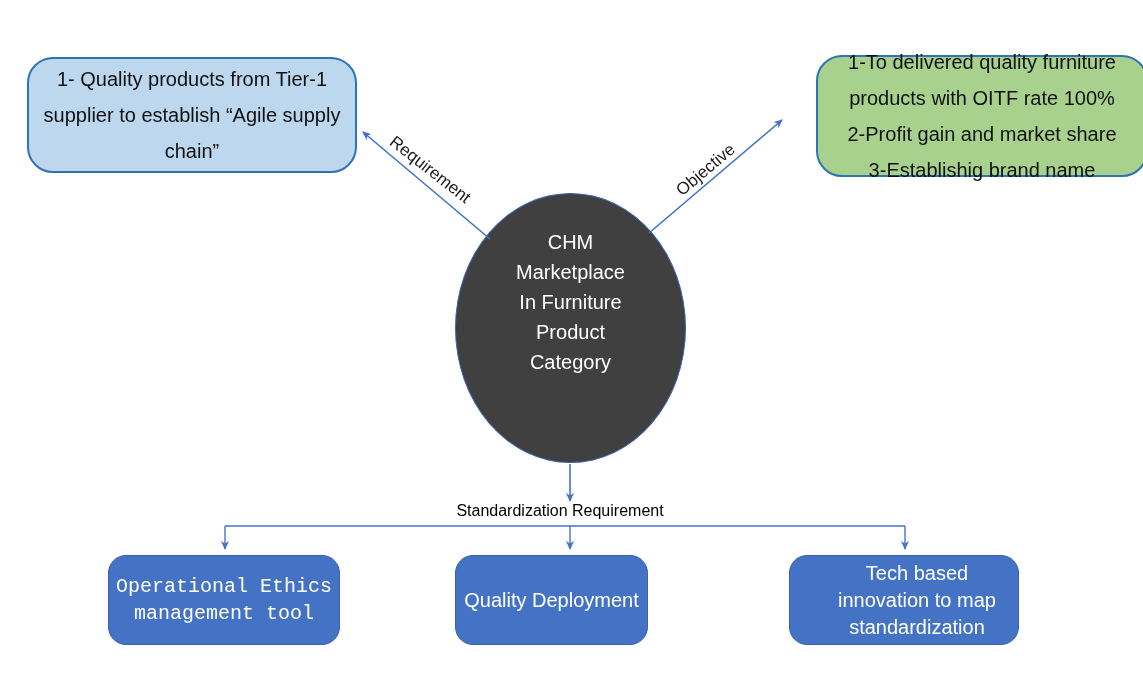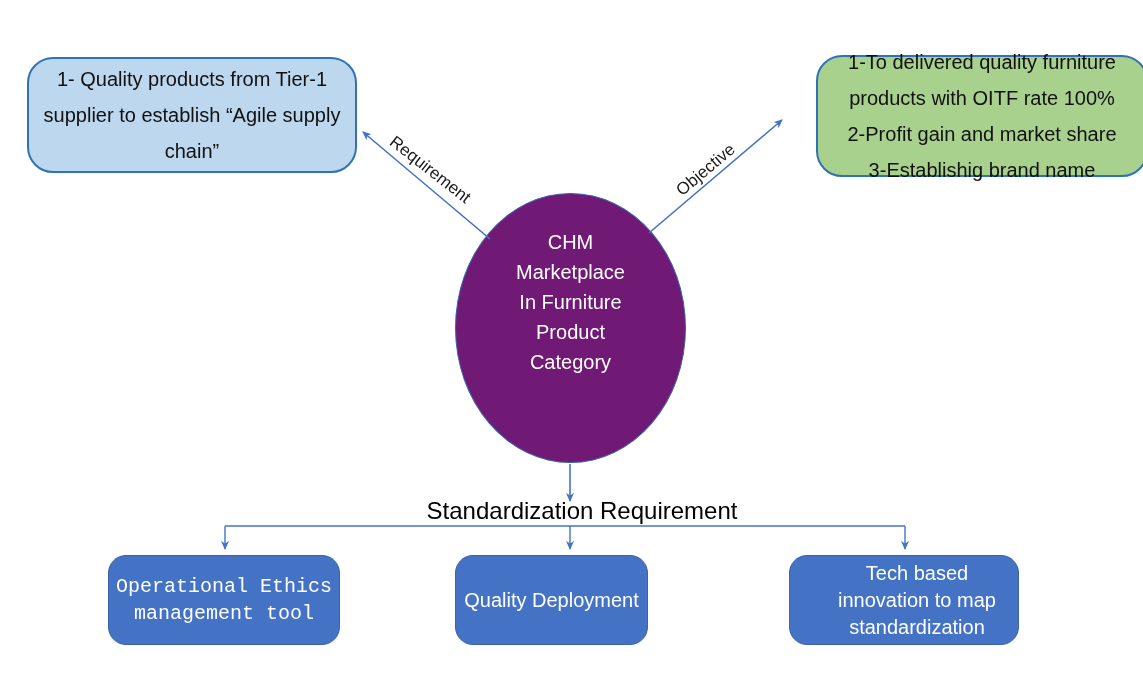--- a/index.html
+++ b/index.html
@@ -43,21 +43,21 @@
     border-radius: 26px;
     color: #111111;
     font-size: 20px;
     line-height: 36px;
     margin-left: 28px;
   }
   .center-ellipse {
     position: absolute;
     left: 455px; top: 193px;
     width: 231px; height: 270px;
-    background: #701a75;
+    background: #404040;
     border: 1px solid #3a62ad;
     border-radius: 50%;
     box-sizing: border-box;
     display: flex;
     align-items: center;
     justify-content: center;
     text-align: center;
     color: #ffffff;
     font-size: 20px;
     line-height: 30px;
@@ -90,23 +90,22 @@
     left: 430px; top: 170px;
     transform: translate(-50%, -50%) rotate(38deg);
   }
   .label-objective {
     left: 706px; top: 170px;
     transform: translate(-50%, -50%) rotate(-40deg);
   }
   .label-standardization {
     left: 560px; top: 511px;
     transform: translate(-50%, -50%);
-    font-size: 24px;
+    font-size: 16px;
     color: #000000;
-    margin-left: 22px;
   }
   
   .connector-layer {
     position: absolute;
     left: 0; top: 0;
     width: 1143px; height: 681px;
     pointer-events: none;
   }
 </style>
 </head>

